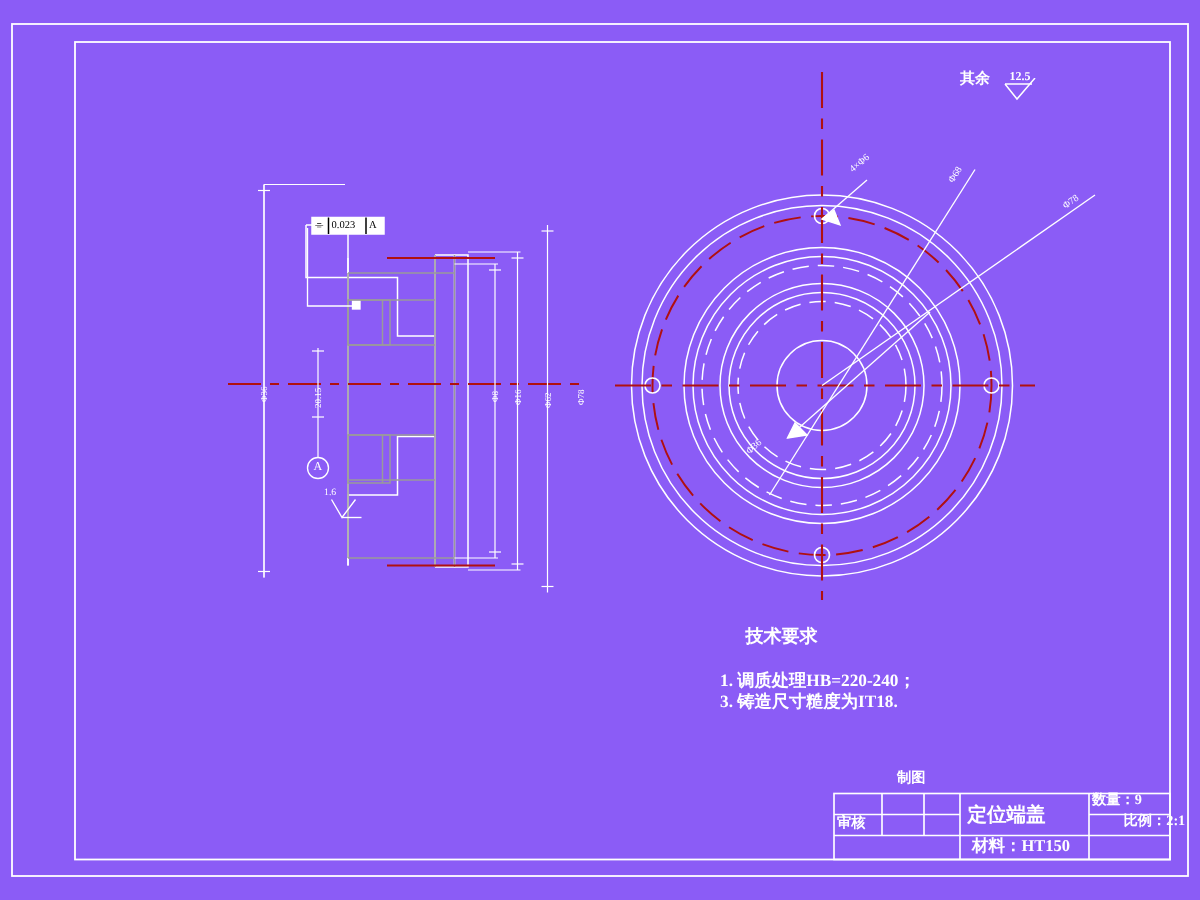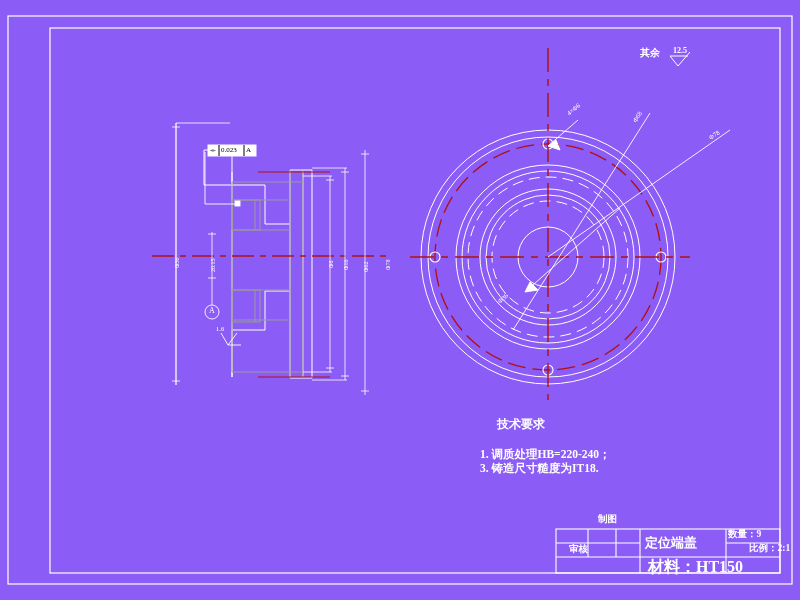--- a/index.html
+++ b/index.html
@@ -4,21 +4,21 @@
 <style>
   html,body{margin:0;padding:0;background:#000;}
   body{width:800px;height:600px;overflow:hidden;
        font-family:"Liberation Serif",serif;color:#fff;}
   #stage{position:relative;width:800px;height:600px;background:#8b5cf6;}
   svg{position:absolute;left:0;top:0;}
   .lbl{position:absolute;color:#fff;font-family:"Liberation Serif",serif;
        white-space:nowrap;line-height:1;}
   .tech-title{font-size:12px;font-weight:bold;}
   .tech-line{font-size:11.5px;font-weight:bold;}
-  .tb-txt{font-size:16px;font-weight:bold;}
+  .tb-txt{font-size:11px;font-weight:bold;}
   .tb-small{font-size:9.5px;font-weight:bold;}
   .dimv{font-size:6px;transform-origin:left top;}
   .corner{font-size:10px;font-weight:bold;}
 </style>
 </head>
 <body>
 
 <div id="stage">
 
   <svg width="800" height="600">
@@ -193,19 +193,19 @@
   <div class="lbl" style="left:566px;top:112px;font-size:6.5px;transform:rotate(-40deg);transform-origin:left top;">4×Φ6</div>
   <div class="lbl" style="left:632px;top:120px;font-size:6.5px;transform:rotate(-57deg);transform-origin:left top;">Φ68</div>
   <div class="lbl" style="left:708px;top:136px;font-size:6.5px;transform:rotate(-35deg);transform-origin:left top;">Φ78</div>
   <div class="lbl" style="left:497px;top:300px;font-size:6.5px;transform:rotate(-42deg);transform-origin:left top;">Φ36</div>
 
   <div class="lbl tech-title" style="left:497px;top:418px;">技术要求</div>
   <div class="lbl tech-line" style="left:480px;top:437px;margin-top:12px;">1. 调质处理HB=220-240；</div>
   <div class="lbl tech-line" style="left:480px;top:463px;">3. 铸造尺寸糙度为IT18.</div>
 
   <div class="lbl tb-small" style="left:558px;top:515px;margin-left:40px;">制图</div>
-  <div class="lbl tb-small" style="left:558px;top:545px;padding-left:11px;">审核</div>
+  <div class="lbl tb-small" style="left:558px;top:545px;">审核</div>
   <div class="lbl tb-txt" style="left:645px;top:536px;font-size:13px;">定位端盖</div>
   <div class="lbl tb-txt" style="left:648px;top:559px;">材料：HT150</div>
   <div class="lbl tb-small" style="left:728px;top:530px;">数量：9</div>
   <div class="lbl tb-small" style="left:749px;top:544px;">比例：2:1</div>
 
 </div>
 
 </body></html>

